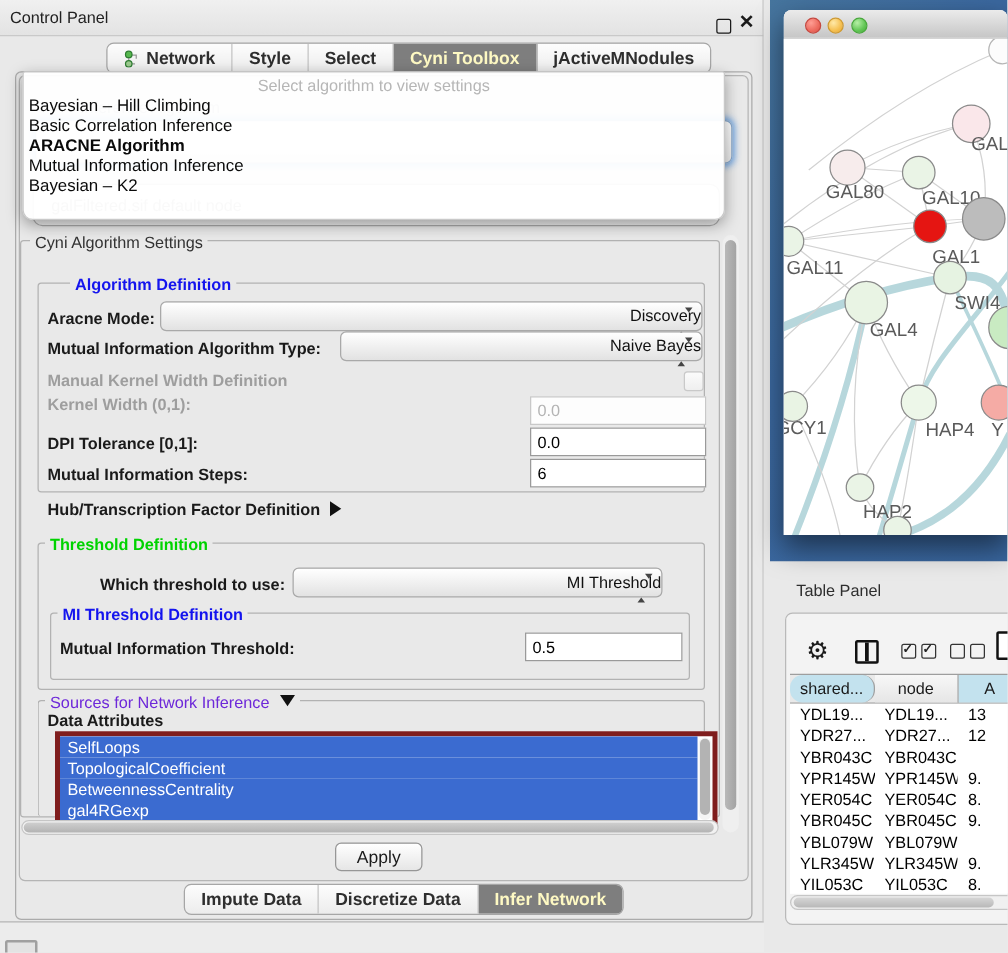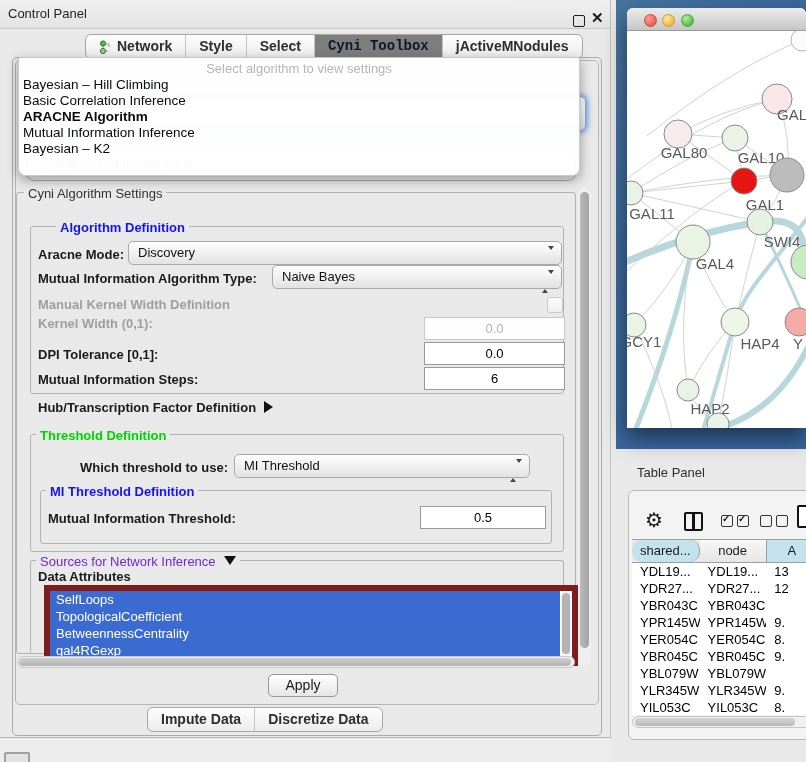--- a/index.html
+++ b/index.html
@@ -12,21 +12,21 @@
                border-bottom:1px solid #C9C9C9;}
   #cp-title{left:8px;top:6px;font-size:13px;color:#222;}
   #float-btn{left:573px;top:15px;width:10px;height:10px;border:1.6px solid #1A1A1A;border-radius:2px;}
   #close-btn{left:591px;top:10px;font-size:15px;font-weight:bold;color:#1A1A1A;line-height:15px;}
   
   .tabbar{display:flex;border:1px solid #A6A6A6;border-radius:6px;overflow:hidden;
           background:linear-gradient(#FDFDFD,#ECECEC);height:25px;box-sizing:border-box;}
   .tab{font-size:14px;font-weight:bold;padding:0 13px;line-height:23px;color:#2E2E2E;
        border-right:1px solid #C4C4C4;display:flex;align-items:center;gap:5px;white-space:nowrap;}
   .tab:last-child{border-right:none;}
-  .tab.active{background:#7E7E7E;color:#0f172a;font-family:Liberation Mono, monospace;}
+  .tab.active{background:#7E7E7E;color:#fef9c3;}
   #top-tabs{left:85px;top:34px;}
   #bottom-tabs{left:147px;top:707px;}
   
   #outer-pane{left:12px;top:57px;width:588px;height:677px;border:1px solid #ABABAB;border-radius:5px;}
   #inner-pane{left:15px;top:60px;width:582px;height:643px;border:1px solid #B5B5B5;border-radius:5px;background:#E9E9E9;}
   
   #bg-inference-label{left:64px;top:78px;font-size:13px;color:#9AA0A6;z-index:2;}
   #bg-focus-combo{left:28px;top:96px;width:556px;height:33px;border:1px solid #88A9CE;border-radius:6px;
                   background:linear-gradient(#FFF,#E9E9E9);box-shadow:0 0 5px 2px rgba(94,156,227,.85);z-index:2;}
   #bg-table-combo{left:26px;top:147px;width:550px;height:34px;border:1px solid #ABABAB;border-radius:8px;
@@ -40,37 +40,37 @@
   #algo-popup .item.sel{font-weight:bold;}
   
   .gbox{position:absolute;border:1px solid #B2B2B2;border-radius:3px;}
   .gtitle{position:absolute;font-size:13px;background:#E9E9E9;padding:0 4px;white-space:nowrap;font-weight:bold;}
   .gtitle.plain{font-weight:normal;color:#333;}
   .gtitle.blue{color:#1414EE;}
   .gtitle.green{color:#00D300;}
   .lbl{position:absolute;font-size:13px;font-weight:bold;color:#1A1A1A;white-space:nowrap;}
   .lbl.dis{color:#9E9E9E;}
   .combo{position:absolute;background:linear-gradient(#FFFFFF,#EFEFEF 55%,#E2E2E2);border:1px solid #A9A9A9;
-         border-radius:5px;font-size:13px;line-height:22px;padding-left:9px;color:#111;box-sizing:border-box;}
+         border-radius:5px;font-size:13px;line-height:22px;padding-left:9px;color:#111;box-sizing:border-box;text-align:right;}
   .stepper{position:absolute;right:7px;top:50%;margin-top:-6px;}
   .stepper .up{width:0;height:0;border-left:3.5px solid transparent;border-right:3.5px solid transparent;
                border-bottom:4.5px solid #444;margin-bottom:2.5px;}
   .stepper .down{width:0;height:0;border-left:3.5px solid transparent;border-right:3.5px solid transparent;
                border-top:4.5px solid #444;}
-  .field{position:absolute;background:#FFF;border:1px solid #9A9A9A;font-size:13px;text-align:center;
+  .field{position:absolute;background:#FFF;border:1px solid #9A9A9A;font-size:13px;text-align:left;
          padding:0 5px;line-height:21px;box-sizing:border-box;color:#000;}
   .field.dis{border-color:#C8C8C8;color:#B4B4B4;background:#FDFDFD;}
   .cb{position:absolute;width:14px;height:14px;border:1px solid #C9C9C9;border-radius:3px;
       background:linear-gradient(#FBFBFB,#EFEFEF);}
   .arrow-right{display:inline-block;width:0;height:0;border-top:6px solid transparent;
       border-bottom:6px solid transparent;border-left:9px solid #111;margin-left:8px;vertical-align:-1px;}
   .arrow-down{display:inline-block;width:0;height:0;border-left:6px solid transparent;
       border-right:6px solid transparent;border-top:9px solid #111;margin-left:8px;vertical-align:1px;}
   
-  #attr-list{left:44px;top:585px;width:522px;height:69px;border:6px solid #7f1d1d;background:#FFF;overflow:hidden;}
+  #attr-list{left:44px;top:585px;width:522px;height:69px;border:4px solid #7f1d1d;background:#FFF;overflow:hidden;}
   #attr-list .item{height:17px;line-height:17px;font-size:13px;color:#FFF;background:#3B6BD0;
                    padding-left:6px;width:504px;white-space:nowrap;}
   #attr-vscroll{position:absolute;right:1px;top:1px;width:10px;height:66px;background:#F4F4F4;border-radius:5px;}
   #attr-vthumb{position:absolute;left:1px;top:1px;width:8px;height:61px;background:#B3B3B3;border-radius:4px;}
   
   #set-vscroll{left:578px;top:188px;width:13px;height:478px;background:#EFEFEF;border-radius:7px;}
   #set-vthumb{left:580px;top:192px;width:9px;height:456px;background:linear-gradient(90deg,#B9B9B9,#A3A3A3);border-radius:5px;}
   #set-hscroll{left:17px;top:656px;width:558px;height:12px;background:#F2F2F2;border:1px solid #C6C6C6;
                border-radius:6px;box-sizing:border-box;}
   #set-hthumb{left:19px;top:658px;width:552px;height:8px;background:linear-gradient(#CFCFCF,#B3B3B3);border-radius:4px;}
@@ -240,20 +240,23 @@
   <div class="abs" id="set-hthumb"></div>
 
   <div class="abs" id="apply-btn">Apply</div>
 
   <div class="abs tabbar" id="bottom-tabs">
       <div class="tab">
         <span>Impute Data</span>
       </div>
       <div class="tab">
         <span>Discretize Data</span>
+      </div>
+      <div class="tab active">
+        <span>Infer Network</span>
       </div>
     </div>
 </div>
 
 <div class="abs" id="splitter"></div>
 
 <div class="abs" id="right-section">
   <div class="abs" id="desktop-blue"></div>
 
   <div class="abs" id="mac-window">

